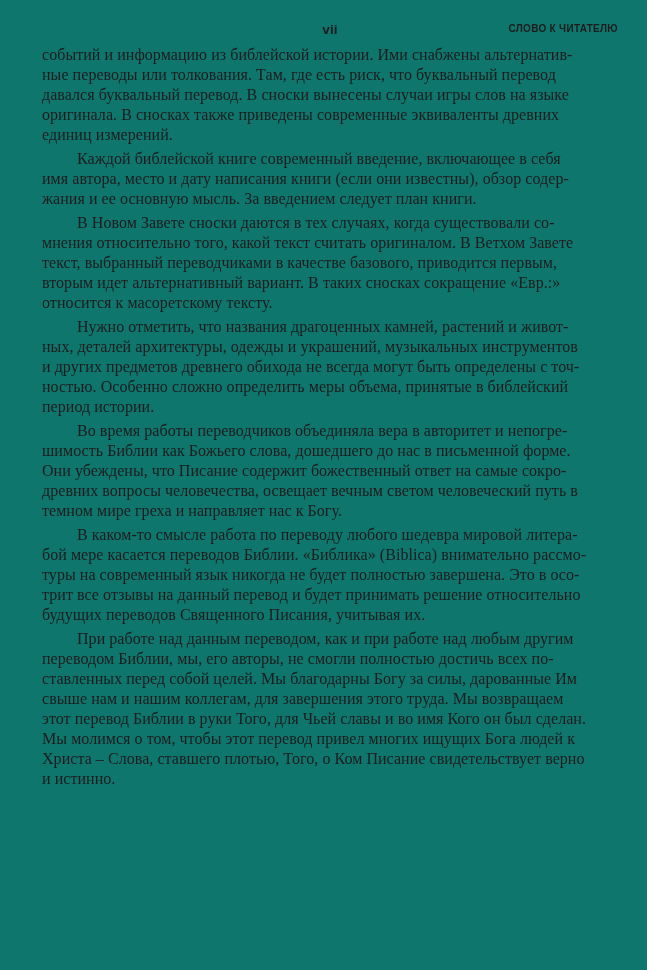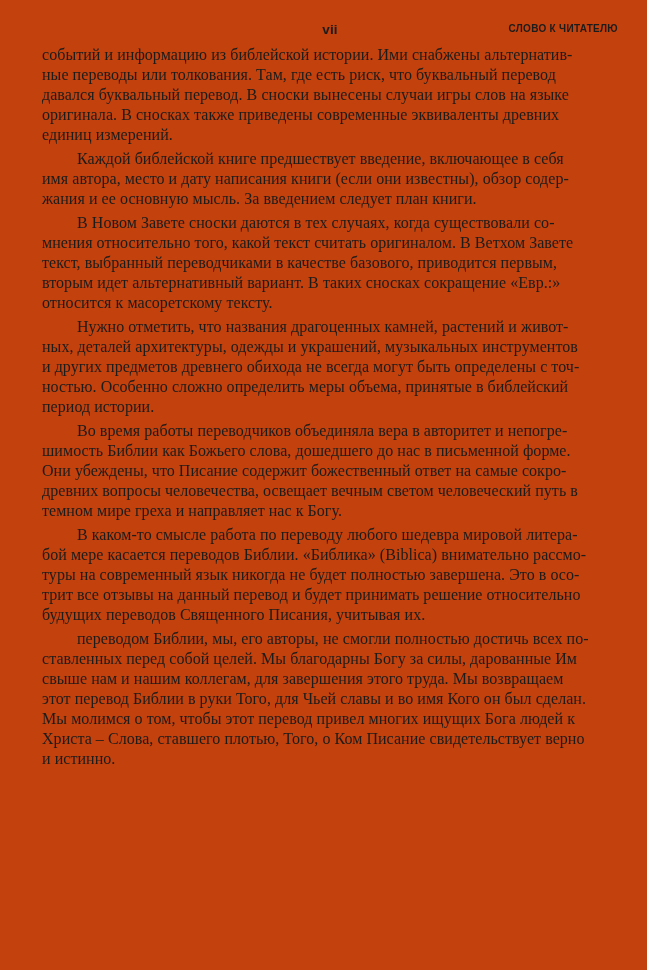--- a/index.html
+++ b/index.html
@@ -9,21 +9,21 @@
   body {
     width: 647px;
     height: 970px;
     background: #ffffff;
     position: relative;
     overflow: hidden;
   }
   .page {
     position: absolute;
     inset: 0;
-    background: #c2410c;
+    background: #0f766e;
   }
   
   .page-header {
     position: absolute;
     top: 22px;
     left: 42px;
     width: 576px;
     height: 16px;
     font-family: "Liberation Sans", sans-serif;
     color: #1c1c1c;
@@ -83,21 +83,21 @@
   <div class="text-block">
 
   <div class="paragraph">
         <div class="line">событий и информацию из библейской истории. Ими снабжены альтернатив-</div>
         <div class="line">ные переводы или толкования. Там, где есть риск, что буквальный перевод</div>
         <div class="line">давался буквальный перевод. В сноски вынесены случаи игры слов на языке</div>
         <div class="line">оригинала. В сносках также приведены современные эквиваленты древних</div>
         <div class="line">единиц измерений.</div>
       </div>
       <div class="paragraph indent">
-        <div class="line">Каждой библейской книге предшествует введение, включающее в себя</div>
+        <div class="line">Каждой библейской книге современный введение, включающее в себя</div>
         <div class="line">имя автора, место и дату написания книги (если они известны), обзор содер-</div>
         <div class="line">жания и ее основную мысль. За введением следует план книги.</div>
       </div>
       <div class="paragraph indent">
         <div class="line">В Новом Завете сноски даются в тех случаях, когда существовали со-</div>
         <div class="line">мнения относительно того, какой текст считать оригиналом. В Ветхом Завете</div>
         <div class="line">текст, выбранный переводчиками в качестве базового, приводится первым,</div>
         <div class="line">вторым идет альтернативный вариант. В таких сносках сокращение «Евр.:»</div>
         <div class="line">относится к масоретскому тексту.</div>
       </div>
@@ -116,20 +116,21 @@
         <div class="line">темном мире греха и направляет нас к Богу.</div>
       </div>
       <div class="paragraph indent">
         <div class="line">В каком-то смысле работа по переводу любого шедевра мировой литера-</div>
         <div class="line">бой мере касается переводов Библии. «Библика» (Biblica) внимательно рассмо-</div>
         <div class="line">туры на современный язык никогда не будет полностью завершена. Это в осо-</div>
         <div class="line">трит все отзывы на данный перевод и будет принимать решение относительно</div>
         <div class="line">будущих переводов Священного Писания, учитывая их.</div>
       </div>
       <div class="paragraph indent">
+        <div class="line">При работе над данным переводом, как и при работе над любым другим</div>
         <div class="line">переводом Библии, мы, его авторы, не смогли полностью достичь всех по-</div>
         <div class="line">ставленных перед собой целей. Мы благодарны Богу за силы, дарованные Им</div>
         <div class="line">свыше нам и нашим коллегам, для завершения этого труда. Мы возвращаем</div>
         <div class="line">этот перевод Библии в руки Того, для Чьей славы и во имя Кого он был сделан.</div>
         <div class="line">Мы молимся о том, чтобы этот перевод привел многих ищущих Бога людей к</div>
         <div class="line">Христа – Слова, ставшего плотью, Того, о Ком Писание свидетельствует верно</div>
         <div class="line">и истинно.</div>
       </div>
     </div>
 </div>

